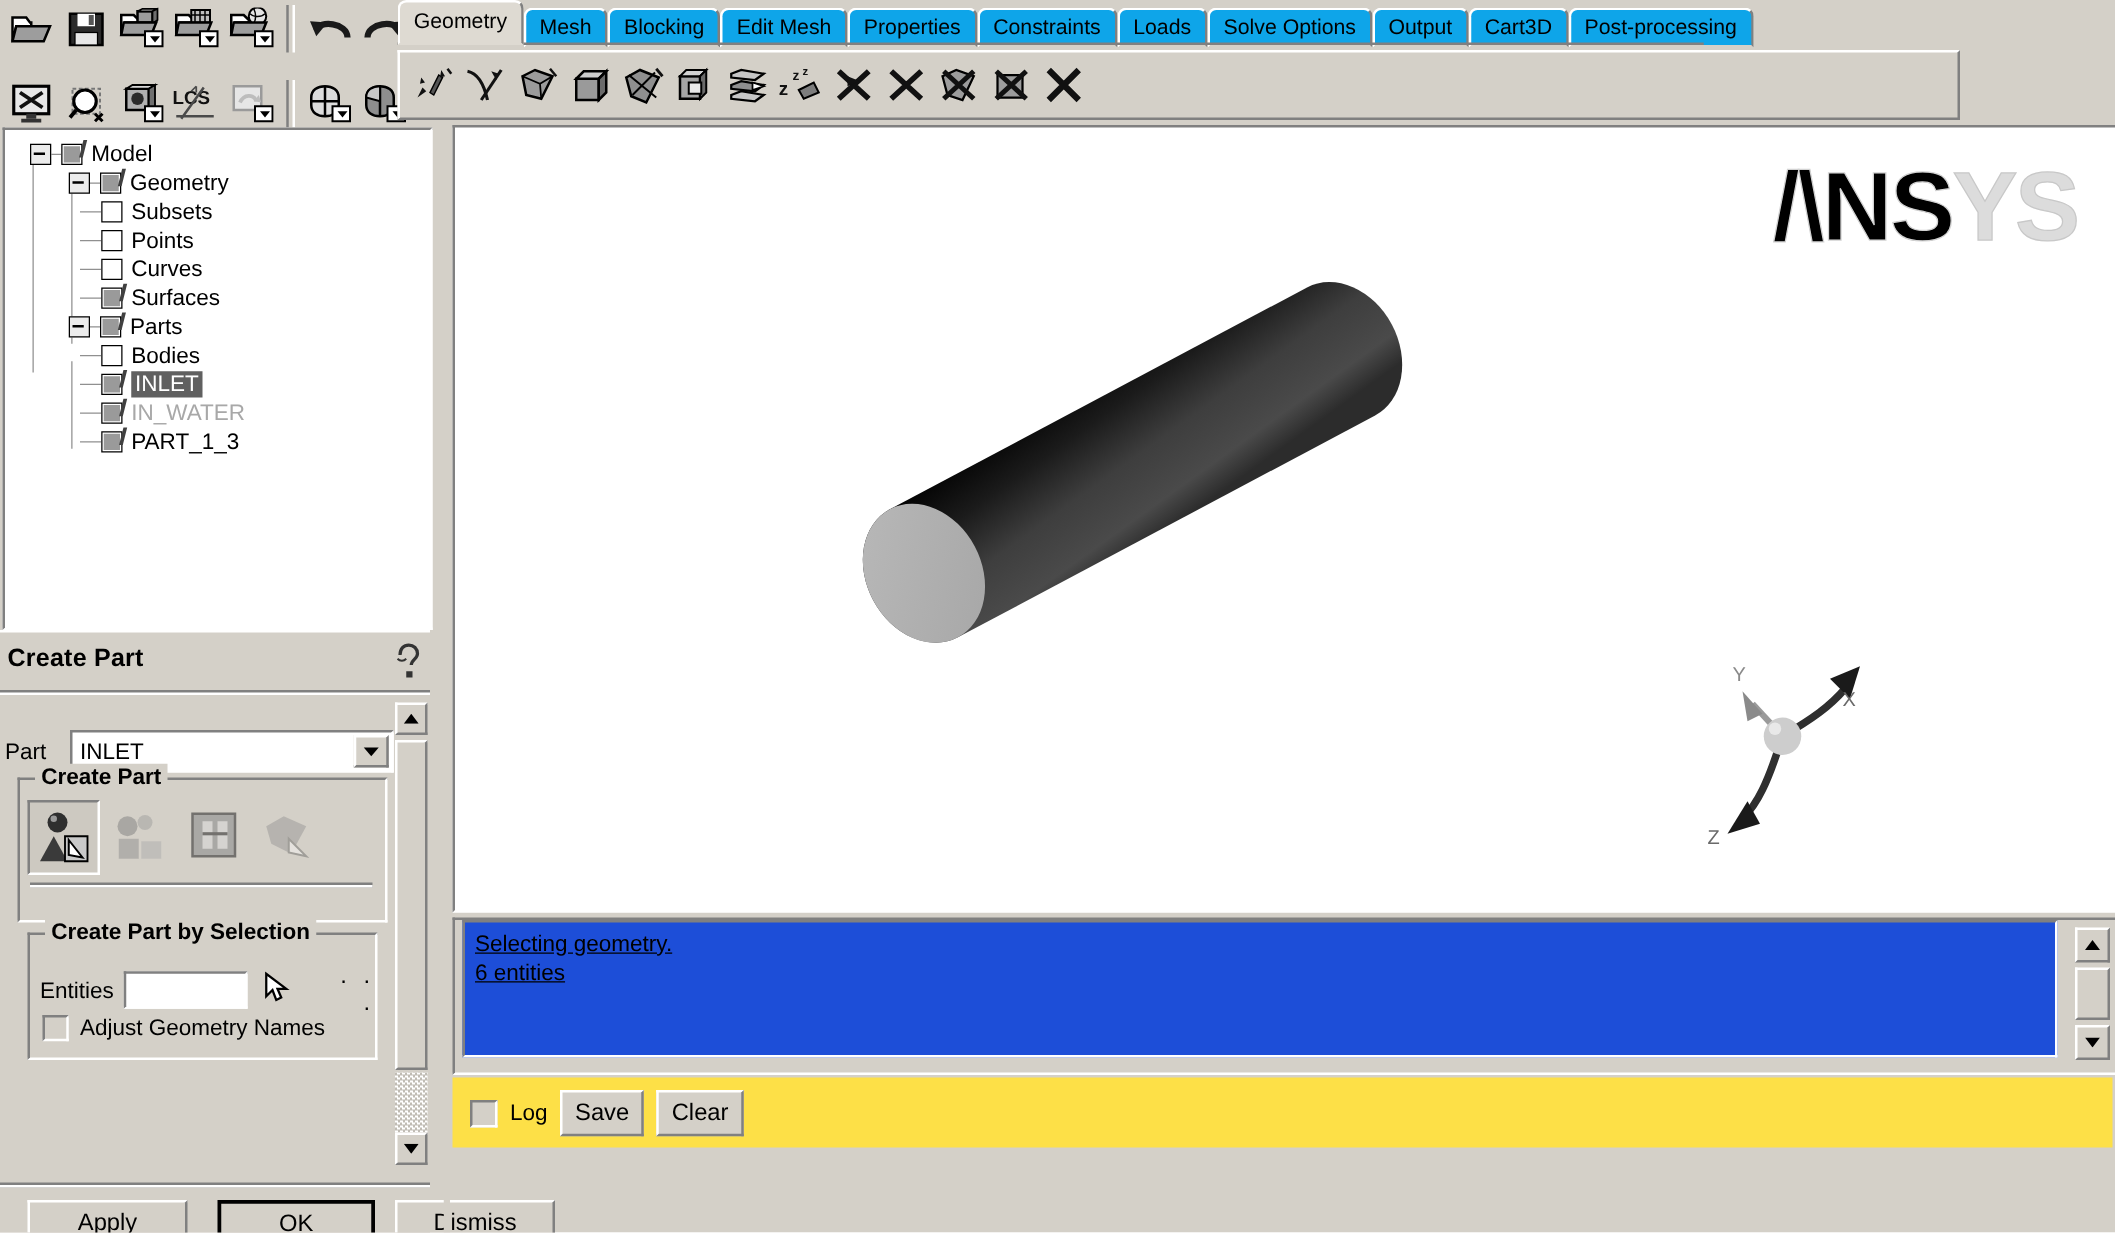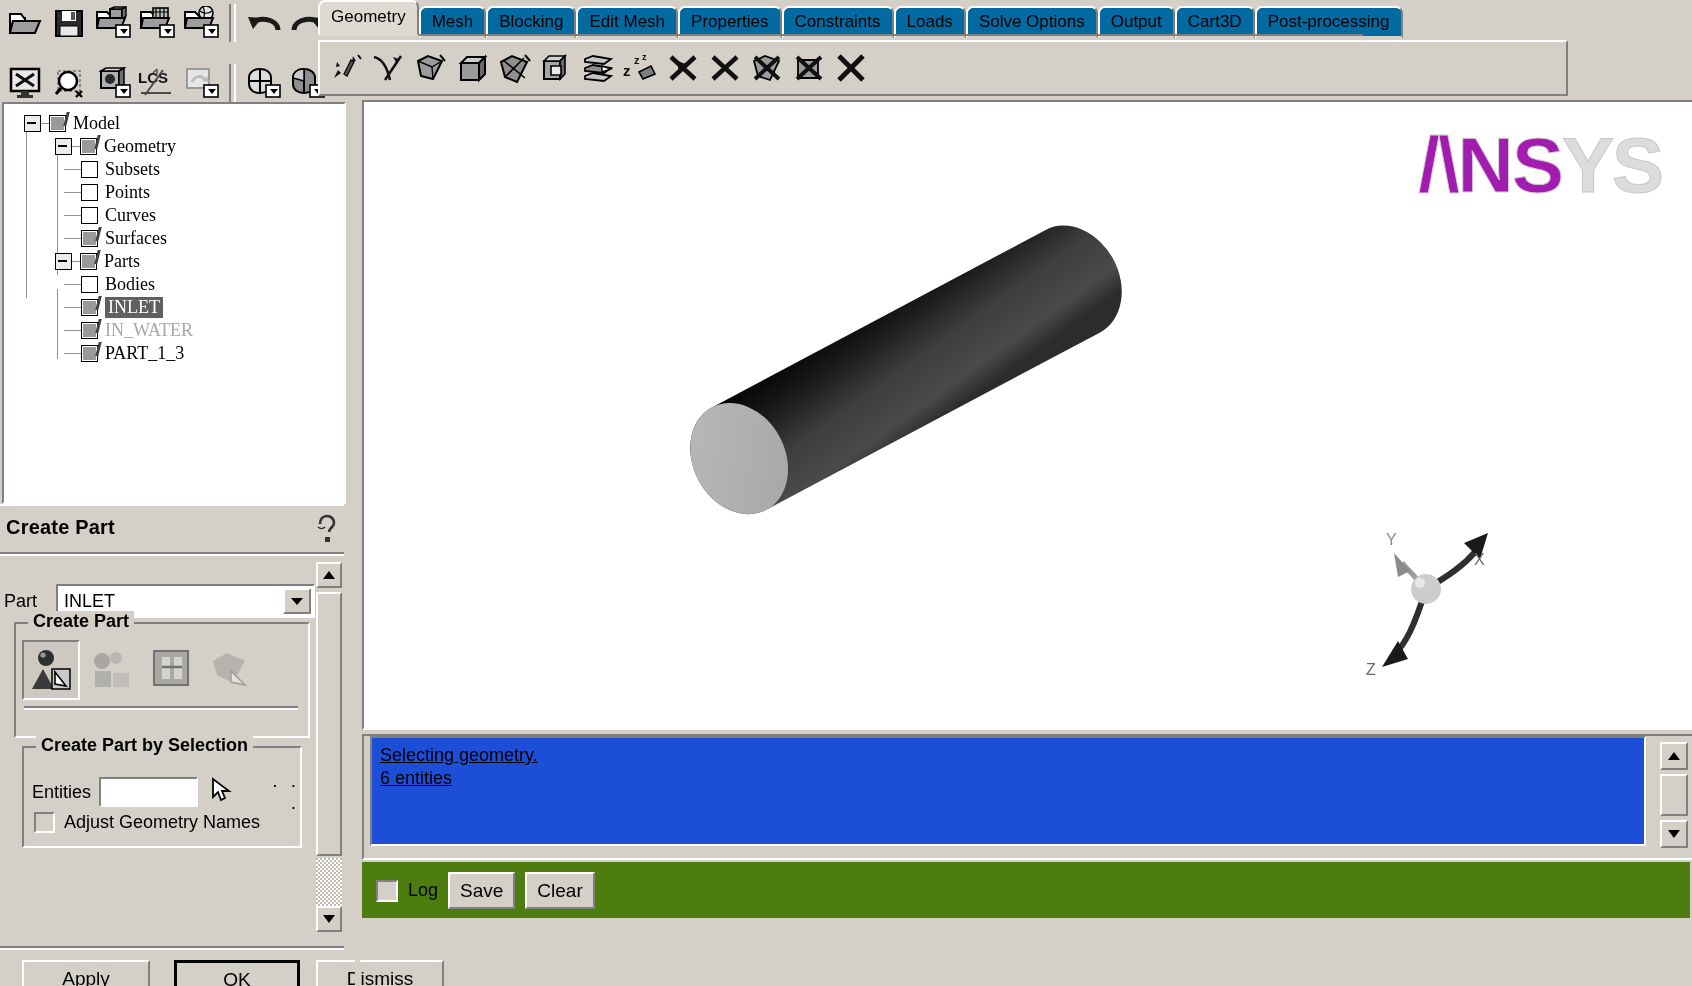--- a/index.html
+++ b/index.html
@@ -13,37 +13,37 @@
   .tb-row{position:absolute;left:4px;height:44px;display:flex;align-items:center;gap:2px;}
   .tb-row.r1{top:1px;}
   .tb-row.r2{top:32px;margin-top:29px;}
   .tbtn{width:42px;height:40px;background:#d4d0c8;display:flex;align-items:center;justify-content:center;
         position:relative;}
   .tbtn svg{display:block;}
   .tsep{width:3px;height:38px;margin:0 5px;border-left:2px solid #808080;border-right:2px solid #fff;}
 
   
   .tabstrip{position:absolute;left:318px;top:2px;height:34px;display:flex;align-items:flex-end;}
-  .tab{height:28px;line-height:28px;padding:0 11px;background:#0369a1;color:#000;
+  .tab{height:28px;line-height:28px;padding:0 11px;background:#0ea5e9;color:#000;
        border:2px solid;border-color:#fff #808080 #d4d0c8 #fff;
        border-radius:7px 7px 0 0;font-size:17px;white-space:nowrap;position:relative;top:2px;}
   .tab.active{height:32px;line-height:30px;top:0;background:#dedad2;
        border-color:#fff #808080 #dedad2 #fff;font-weight:normal;z-index:3;}
   .tabline{position:absolute;left:318px;top:34px;width:1045px;height:2px;background:#808080;}
 
   
   .fnbar{position:absolute;left:318px;top:40px;width:1240px;height:52px;background:#d4d0c8;
          border:2px solid;border-color:#fff #808080 #808080 #fff;display:flex;align-items:center;padding-left:6px;}
   .fnbtn{width:42px;height:44px;display:flex;align-items:center;justify-content:center;}
 
   
   .tree-panel{position:absolute;left:2px;top:102px;width:340px;height:398px;background:#fff;
               border:2px solid;border-color:#808080 #fff #fff #808080;overflow:hidden;}
   .tree{position:relative;padding:8px 0 0 6px;font-size:18px;}
-  .trow{position:relative;height:23px;display:flex;align-items:center;white-space:nowrap;font-family:Liberation Serif, serif;}
+  .trow{position:relative;height:23px;display:flex;align-items:center;white-space:nowrap;}
   .tlabel{margin-left:7px;}
   .tlabel.sel{background:#606060;color:#fff;padding:0 3px;}
   .tlabel.dim{color:#a8a8a8;}
   .chk{width:15px;height:15px;background:#fff;border:1px solid #000;display:inline-block;position:relative;flex:none;}
   .chk.on::after{content:"";position:absolute;left:1px;top:1px;width:13px;height:13px;background:#9a9a9a;}
   .chk.on::before{content:"";position:absolute;left:3px;top:-4px;width:12px;height:14px;
      border-right:3px solid #404040;transform:skewX(-14deg);z-index:2;}
   .exp{width:15px;height:15px;background:#ececec;border:1px solid #000;display:inline-block;position:relative;flex:none;}
   .exp::after{content:"";position:absolute;left:2px;top:6px;width:9px;height:2px;background:#000;}
   .hline{height:1px;background:#909090;flex:none;}
@@ -95,33 +95,33 @@
   .dbtn{height:34px;min-width:96px;padding:0 14px;background:#d4d0c8;
         border:2px solid;border-color:#fff #808080 #808080 #fff;
         display:flex;align-items:center;justify-content:center;font-size:19px;}
   .dbtn.def{border:3px solid #000;padding:0 12px;}
 
   
   .gfx-wrap{position:absolute;left:362px;top:100px;width:1328px;height:626px;
             border:2px solid;border-color:#808080 #fff #fff #808080;background:#fff;overflow:hidden;}
   .logo{position:absolute;right:30px;top:18px;font-size:78px;letter-spacing:-2px;font-weight:bold;
         font-family:"Liberation Sans",sans-serif;}
-  .logo .l1{color:#a21caf;-webkit-text-stroke:1px #d2d2d2;}
+  .logo .l1{color:#000000;-webkit-text-stroke:1px #d2d2d2;}
   .logo .l2{color:#dcdcdc;-webkit-text-stroke:1px #c8c8c8;}
 
   
   .msg-outer{position:absolute;left:362px;top:734px;width:1328px;height:122px;background:#d4d0c8;
              border:2px solid;border-color:#808080 #fff #fff #808080;}
   .msg-box{position:absolute;left:6px;top:0;width:1272px;height:106px;background:#1d4ed8;
            border:2px solid;border-color:#808080 #fff #fff #808080;overflow:hidden;text-decoration:underline;}
   .msg-line{padding-left:8px;font-size:18px;line-height:23px;}
   .msg-scroll{position:absolute;right:4px;top:6px;width:28px;height:106px;background:#d4d0c8;}
   .msg-thumb{position:absolute;left:0;top:32px;width:28px;height:42px;background:#d4d0c8;
              border:2px solid;border-color:#fff #808080 #808080 #fff;box-sizing:border-box;}
-  .msg-bar{position:absolute;left:362px;top:862px;width:1328px;height:56px;background:#4d7c0f;}
+  .msg-bar{position:absolute;left:362px;top:862px;width:1328px;height:56px;background:#fde047;}
   .msg-ctrls{position:absolute;left:14px;top:10px;display:flex;align-items:center;gap:10px;}
   .mchk{width:18px;height:18px;background:#d4d0c8;border:2px solid;border-color:#808080 #fff #fff #808080;}
   .mbtn2{height:33px;padding:0 10px;background:#d4d0c8;border:2px solid;border-color:#fff #808080 #808080 #fff;
          display:flex;align-items:center;justify-content:center;font-size:19px;}
   .vsplit{position:absolute;left:355px;top:100px;width:5px;height:886px;background:#d4d0c8;}
 </style>
 </head>
 <body>
 
 <div class="app">

